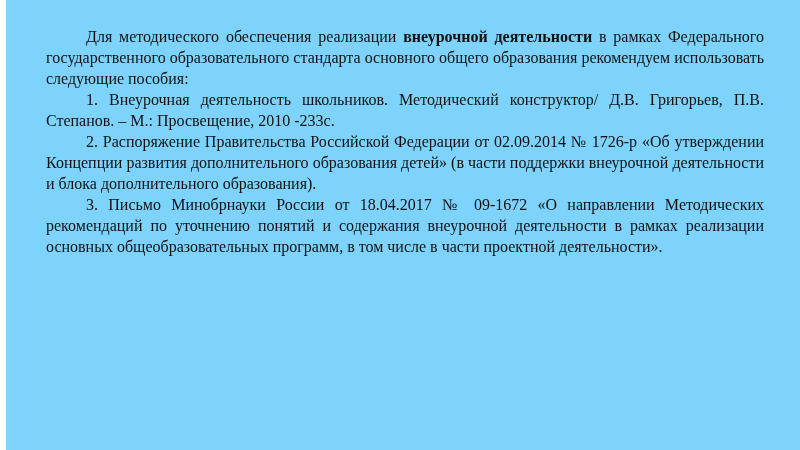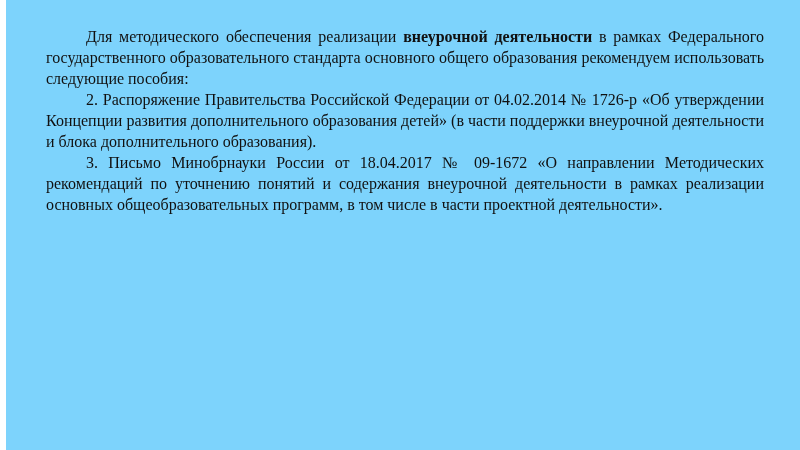--- a/index.html
+++ b/index.html
@@ -43,19 +43,20 @@
   }
 </style>
 </head>
 <body>
 
 <div class="slide">
   <div class="doc-body">
 
     <p class="para"><span>Для методического обеспечения реализации </span><b>внеурочной деятельности</b><span> в рамках Федерального государственного образовательного стандарта основного общего образования рекомендуем использовать следующие пособия:</span></p>
 
+    <p class="para">1. Внеурочная деятельность школьников. Методический конструктор/ Д.В. Григорьев, П.В. Степанов. – М.: Просвещение, 2010 -233с.</p>
 
-    <p class="para">2. Распоряжение Правительства Российской Федерации от 04.02.2014 № 1726-р «Об утверждении Концепции развития дополнительного образования детей» (в части поддержки внеурочной деятельности и блока дополнительного образования).</p>
+    <p class="para">2. Распоряжение Правительства Российской Федерации от 02.09.2014 № 1726-р «Об утверждении Концепции развития дополнительного образования детей» (в части поддержки внеурочной деятельности и блока дополнительного образования).</p>
 
     <p class="para">3. Письмо Минобрнауки России от 18.04.2017 № 09-1672 «О направлении Методических рекомендаций по уточнению понятий и содержания внеурочной деятельности в рамках реализации основных общеобразовательных программ, в том числе в части проектной деятельности».</p>
 
   </div>
 </div>
 
 </body></html>

